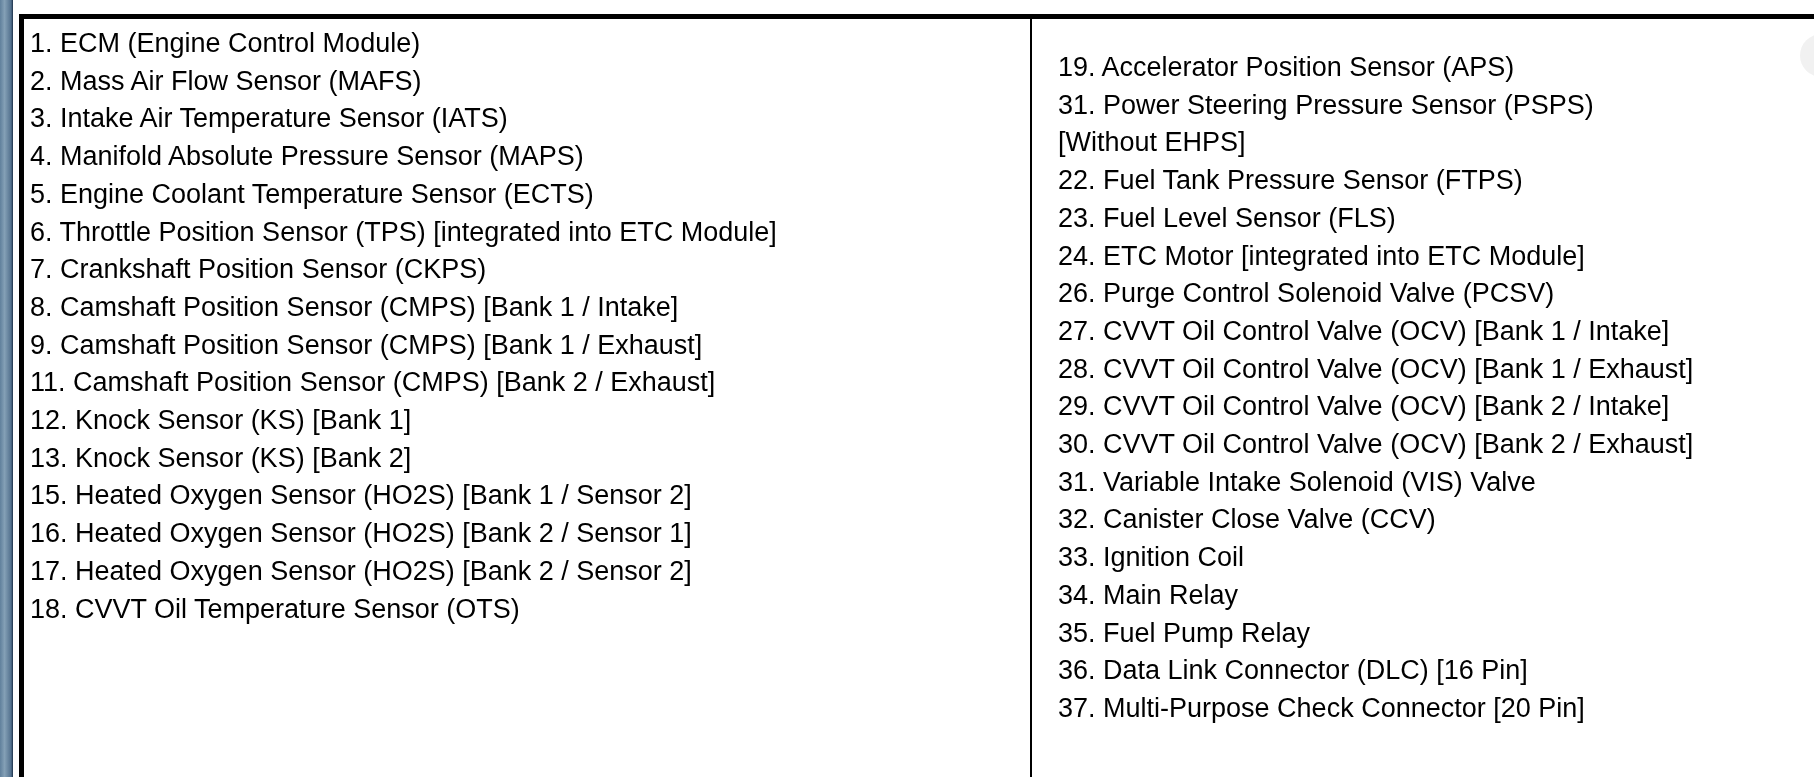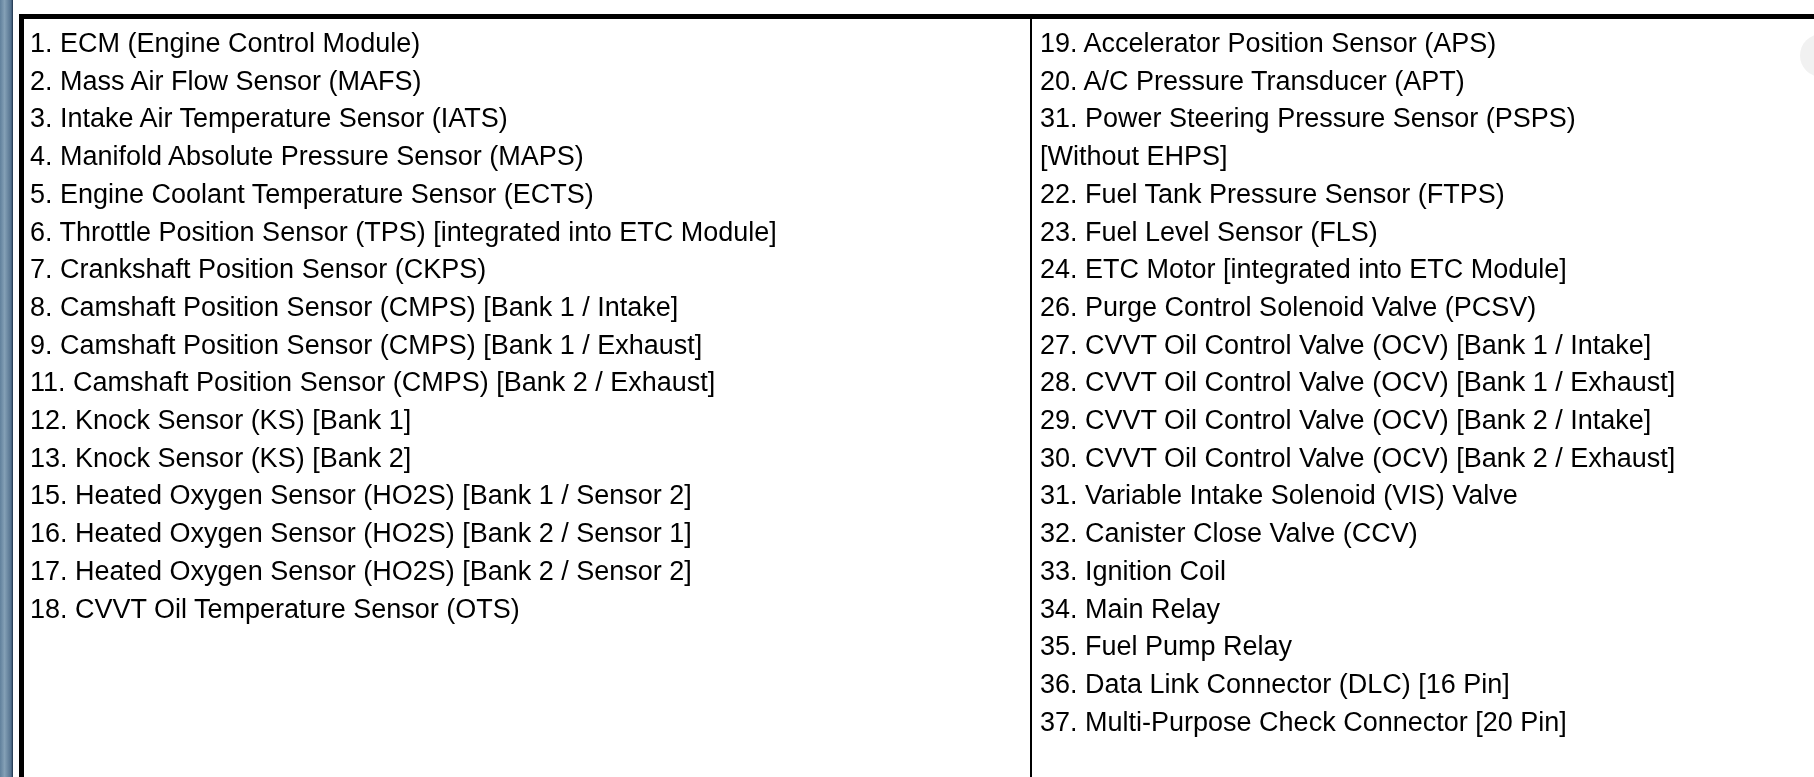--- a/index.html
+++ b/index.html
@@ -40,21 +40,22 @@
   .col {
     box-sizing: border-box;
     padding-top: 6px;
   }
   .col-left {
     width: 1006px;
     padding-left: 6px;
   }
   .col-right {
     flex: 1;
-    padding-left: 8px;
+    padding-left: 26px;
+    margin-top: 24px;
   }
   .divider {
     width: 2px;
     background: var(--border-color, #000);
   }
   .line {
     font-size: 27px;
     line-height: 37.7px;
     color: var(--text-color, #000);
     white-space: nowrap;
@@ -90,21 +91,20 @@
         <div class="line">15. Heated Oxygen Sensor (HO2S) [Bank 1 / Sensor 2]</div>
         <div class="line">16. Heated Oxygen Sensor (HO2S) [Bank 2 / Sensor 1]</div>
         <div class="line">17. Heated Oxygen Sensor (HO2S) [Bank 2 / Sensor 2]</div>
         <div class="line">18. CVVT Oil Temperature Sensor (OTS)</div>
       </div>
 
     <div class="divider"></div>
 
     <div class="col col-right">
         <div class="line">19. Accelerator Position Sensor (APS)</div>
-        <div class="line">20. A/C Pressure Transducer (APT)</div>
         <div class="line">31. Power Steering Pressure Sensor (PSPS)</div>
         <div class="line">[Without EHPS]</div>
         <div class="line">22. Fuel Tank Pressure Sensor (FTPS)</div>
         <div class="line">23. Fuel Level Sensor (FLS)</div>
         <div class="line">24. ETC Motor [integrated into ETC Module]</div>
         <div class="line">26. Purge Control Solenoid Valve (PCSV)</div>
         <div class="line">27. CVVT Oil Control Valve (OCV) [Bank 1 / Intake]</div>
         <div class="line">28. CVVT Oil Control Valve (OCV) [Bank 1 / Exhaust]</div>
         <div class="line">29. CVVT Oil Control Valve (OCV) [Bank 2 / Intake]</div>
         <div class="line">30. CVVT Oil Control Valve (OCV) [Bank 2 / Exhaust]</div>

